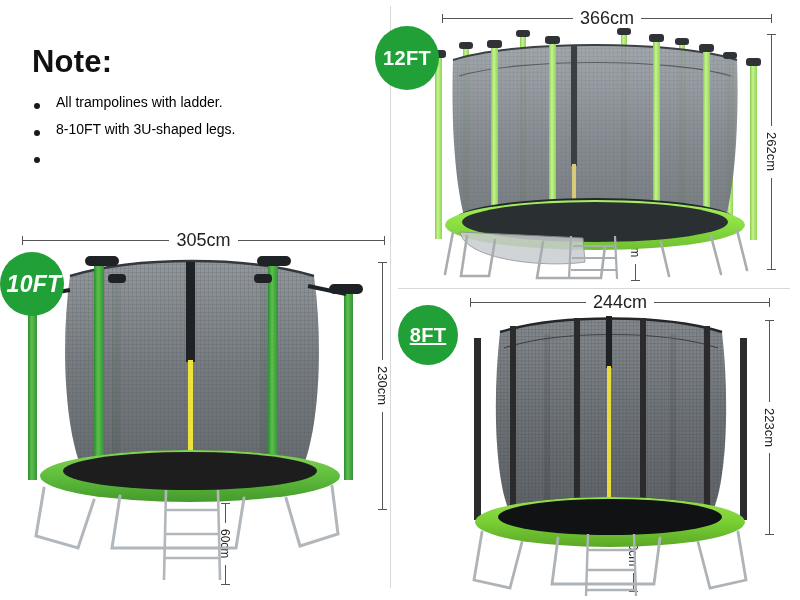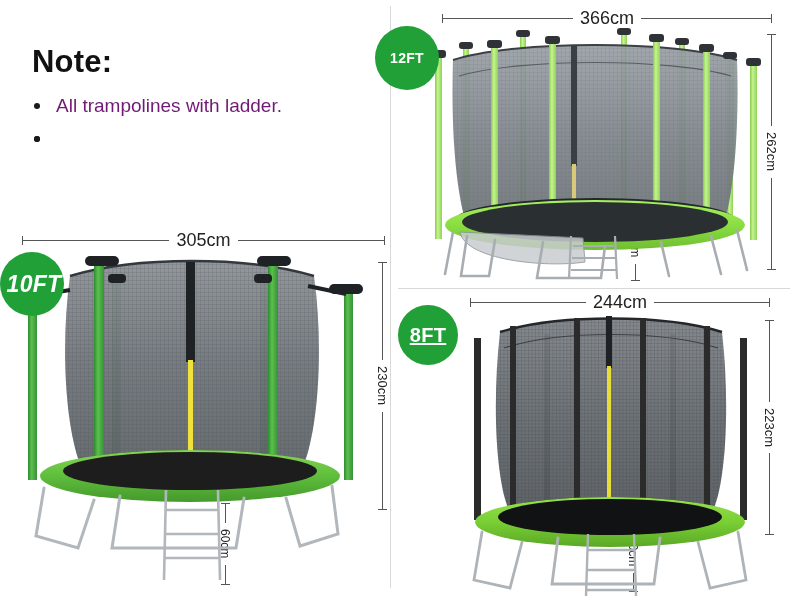--- a/index.html
+++ b/index.html
@@ -17,36 +17,36 @@
   .divider{position:absolute;background:#d8d8d8;}
   .div-vert{width:1px;}
   .div-horz{height:1px;}
 
   
   .note{position:absolute;left:30px;top:44px;width:340px;}
   .note-title{font-size:31px;font-weight:700;letter-spacing:.2px;color:#111;margin:0 0 14px 2px;}
   .note-list{list-style:none;margin:0;padding:0;}
   .note-list li{
     position:relative;padding-left:26px;margin-bottom:9px;
-    font-size:19px;line-height:1.28;color:#701a75;white-space:nowrap;
+    font-size:14px;line-height:1.28;color:#000000;white-space:nowrap;
   }
   .note-list li .bullet{
     position:absolute;left:4px;top:9px;width:6px;height:6px;
     border-radius:50%;background:#1a1a1a;
   }
 
   
   .badge{
     position:absolute;border-radius:50%;
     background:#21a038;color:#fff;
     display:flex;align-items:center;justify-content:center;
     font-weight:bold;letter-spacing:.3px;
     z-index:40;
   }
-  .badge-12{left:375px;top:26px;width:64px;height:64px;font-size:14px;}
+  .badge-12{left:375px;top:26px;width:64px;height:64px;font-size:20px;}
   .badge-10{left:0px;top:252px;width:64px;height:64px;font-size:23px;padding-left:4px;box-sizing:border-box;font-style:italic;}
   .badge-8 {left:398px;top:305px;width:60px;height:60px;font-size:20px;text-decoration:underline;}
 
   
   .dim-h{position:absolute;display:flex;align-items:center;font-size:18px;color:#222;}
   .dim-h .ln{flex:1 1 auto;height:1px;background:#555;}
   .dim-h .tk{width:1px;height:9px;background:#555;flex:0 0 auto;}
   .dim-h .lbl{padding:0 7px;white-space:nowrap;}
 
   .dim-v{position:absolute;display:flex;flex-direction:column;align-items:center;font-size:13px;color:#222;}
@@ -66,21 +66,21 @@
 <div class="stage">
 
   <div class="divider div-vert" style="left:390px;top:258px;height:330px;"></div>
   <div class="divider div-horz" style="left:398px;top:288px;width:392px;"></div>
   <div class="divider div-vert" style="left:390px;top:6px;height:252px;"></div>
 
   <div class="note">
     <div class="note-title">Note:</div>
     <ul class="note-list">
       <li><span class="bullet"></span><span>All trampolines with ladder.</span></li>
-      <li><span class="bullet"></span></li>
+      <li><span class="bullet"></span><span>8-10FT with 3U-shaped legs.</span></li>
       <li><span class="bullet"></span></li>
     </ul>
   </div>
 
   <div class="badge badge-12">
     <span>12FT</span>
   </div>
 
   <div class="dim-h" style="left:442px;top:8px;width:330px;">
     <div class="tk"></div>

